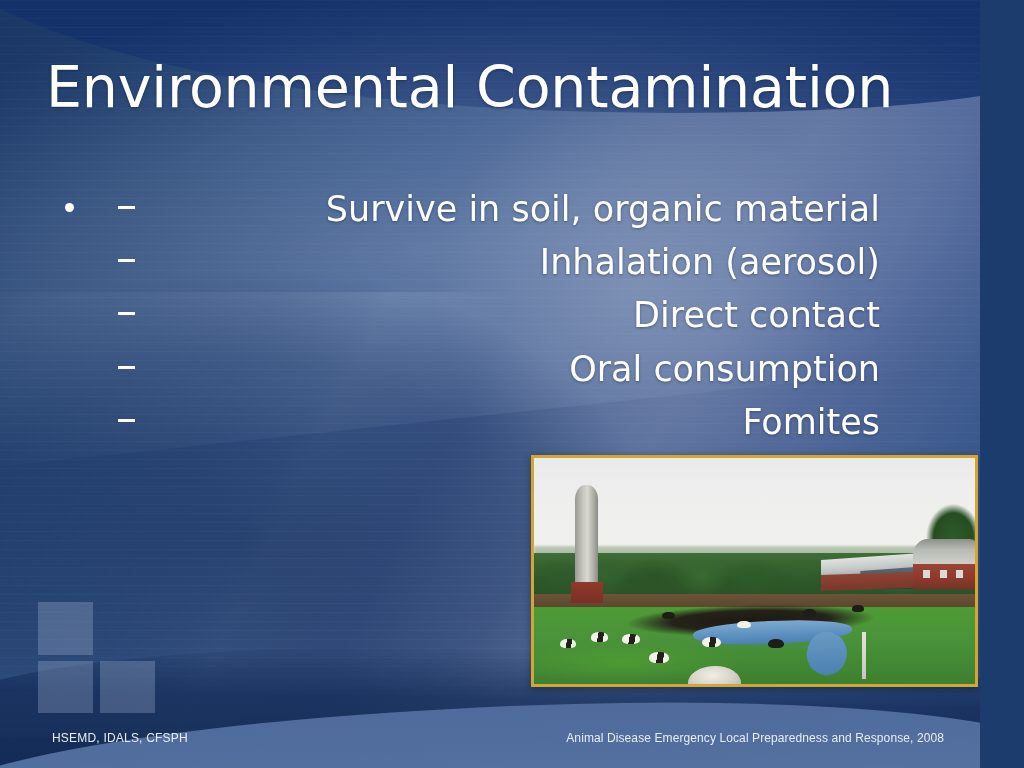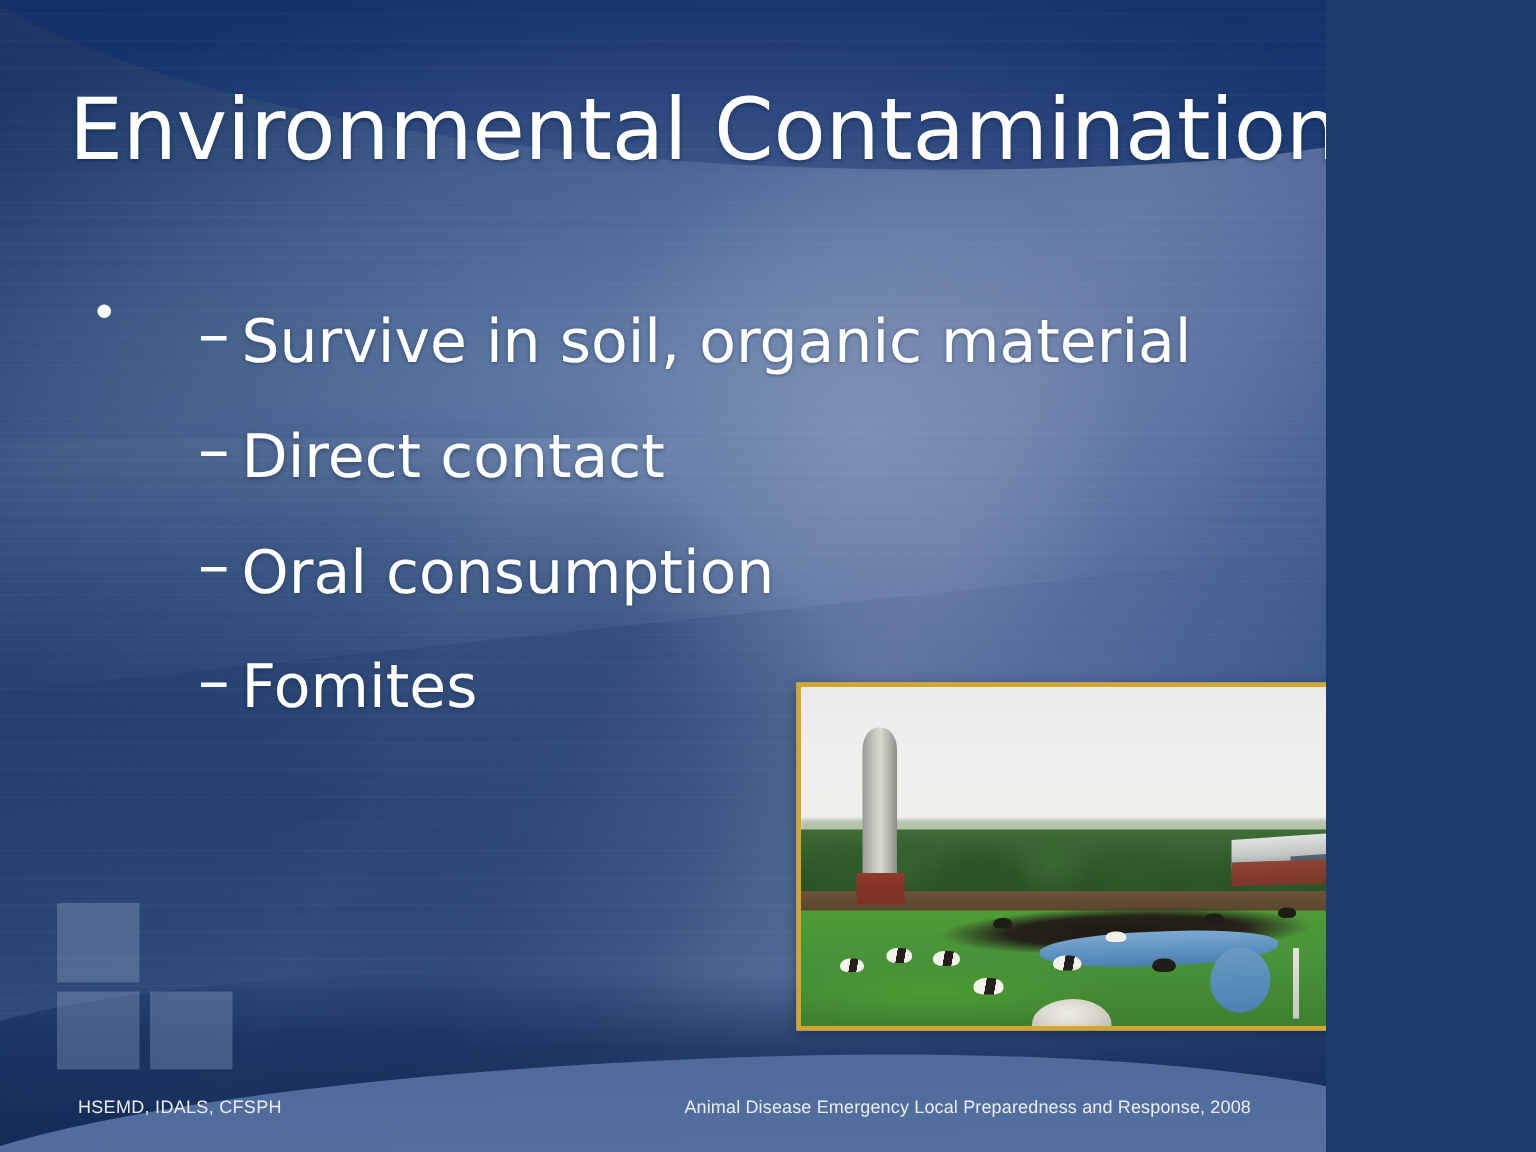--- a/index.html
+++ b/index.html
@@ -7,21 +7,21 @@
     margin: 0;
     padding: 0;
     background: #1d3c6e;
   }
   body {
     font-family: "DejaVu Sans", sans-serif;
   }
 
   #slide {
     position: relative;
-    width: 884px;
+    width: 980px;
     height: 768px;
     overflow: hidden;
     background: #25447a;
   }
 
   
   .bg-base {
     position: absolute;
     inset: 0;
     background:
@@ -187,24 +187,25 @@
     left: 5px;
     top: 0.52em;
     width: 9px;
     height: 9px;
     border-radius: 50%;
     background: #ffffff;
   }
   .lvl2 {
     position: relative;
     padding-left: 85px;
-    font-size: 40px;
+    font-size: 35px;
     line-height: 1.52;
-    margin: 16px;
+    margin: 0;
     text-shadow: 0 1px 3px rgba(10,24,52,0.40);
+    text-align: right;
   }
   .lvl2 .dash {
     position: absolute;
     left: 58px;
     top: 0.66em;
     width: 17px;
     height: 3px;
     background: #ffffff;
   }
 
@@ -357,21 +358,21 @@
     position: absolute;
     left: 52px;
     top: 731px;
     font-family: Liberation Sans, sans-serif;
     font-size: 12px;
     color: #e8edf6;
     letter-spacing: 0.2px;
   }
   .footer-right {
     position: absolute;
-    right: 50px;
+    right: 36px;
     top: 731px;
     font-family: "Liberation Sans", sans-serif;
     font-size: 12px;
     color: #e8edf6;
     letter-spacing: 0.1px;
   }
 </style>
 </head>
 <body>
 
@@ -398,20 +399,24 @@
     <p class="lvl1">
       <span class="dot"></span>
     </p>
 
     <p class="lvl2">
       <span class="dash"></span>
       <span>Survive in soil, organic material</span>
     </p>
 
 
+    <p class="lvl2">
+      <span class="dash"></span>
+      <span>Inhalation (aerosol)</span>
+    </p>
 
     <p class="lvl2">
       <span class="dash"></span>
       <span>Direct contact</span>
     </p>
 
     <p class="lvl2">
       <span class="dash"></span>
       <span>Oral consumption</span>
     </p>

